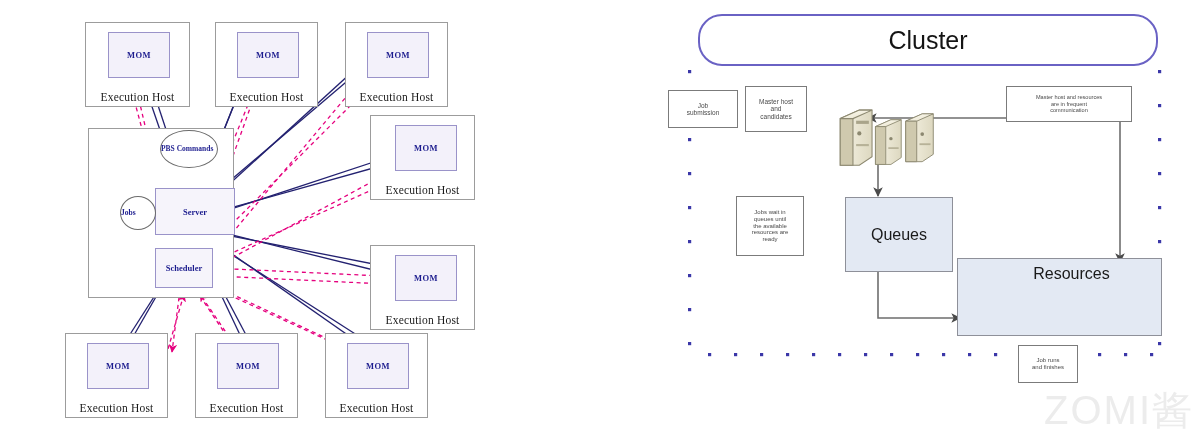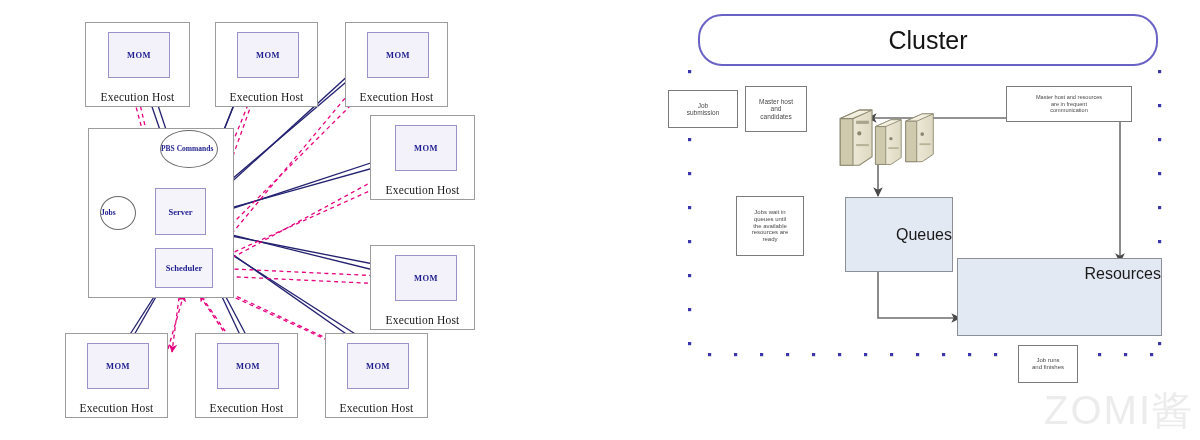--- a/index.html
+++ b/index.html
@@ -64,21 +64,21 @@
     box-sizing:border-box;color:#4a4a4a;
     font-family:"Liberation Sans",sans-serif;
     display:flex;align-items:center;justify-content:center;text-align:center;
     line-height:1.15;filter:blur(.35px);
   }
   .bigbox{
     position:absolute;border:1px solid #8e9099;background:#e3e9f3;
     box-sizing:border-box;
   }
   .bigbox > .bl{
-    position:absolute;left:0;right:0;text-align:right;
+    position:absolute;left:0;right:0;text-align:center;
     font-family:"Liberation Sans",sans-serif;color:#1a1a1a;
   }
   .wm{
     position:absolute;right:6px;bottom:2px;font-size:40px;color:#ececec;
     font-family:"Liberation Sans",sans-serif;letter-spacing:2px;
     pointer-events:none;user-select:none;
   }
   svg{position:absolute;left:0;top:0;overflow:visible;}
 </style>
 </head>
@@ -153,33 +153,33 @@
         <path d="M133,213 L160,213"></path>
       </g>
       <g stroke="#232170" stroke-width="1.2" fill="none" marker-end="url(#nb)">
         <path d="M178,168 L184,186"></path>
         <path d="M208,168 L202,186"></path>
       </g>
     </svg>
 
     <div class="server-frame" style="left:88px;top:128px;width:146px;height:170px;"></div>
 
-    <div class="server-box" style="left:155px;top:188px;width:51px;height:47px;">
+    <div class="server-box" style="left:155px;top:188px;width:80px;height:47px;">
       <span class="nodelabel">Server</span>
     </div>
 
     <div class="sched-box" style="left:155px;top:248px;width:58px;height:40px;">
       <span class="nodelabel">Scheduler</span>
     </div>
 
     <div class="ellipse" style="left:160px;top:130px;width:58px;height:38px;">
       <span>PBS Commands</span>
     </div>
 
-    <div class="ellipse" style="left:100px;top:196px;width:36px;height:34px;">
+    <div class="ellipse" style="left:120px;top:196px;width:36px;height:34px;">
       <span>Jobs</span>
     </div>
 
     <div class="exec-host" style="left:85px;top:22px;width:105px;height:85px;">
       <div class="mom" style="left:22px;top:9px;width:62px;height:46px;">
         <span class="mom-label">MOM</span>
       </div>
       <div class="exec-label">Execution Host</div>
     </div>
 

